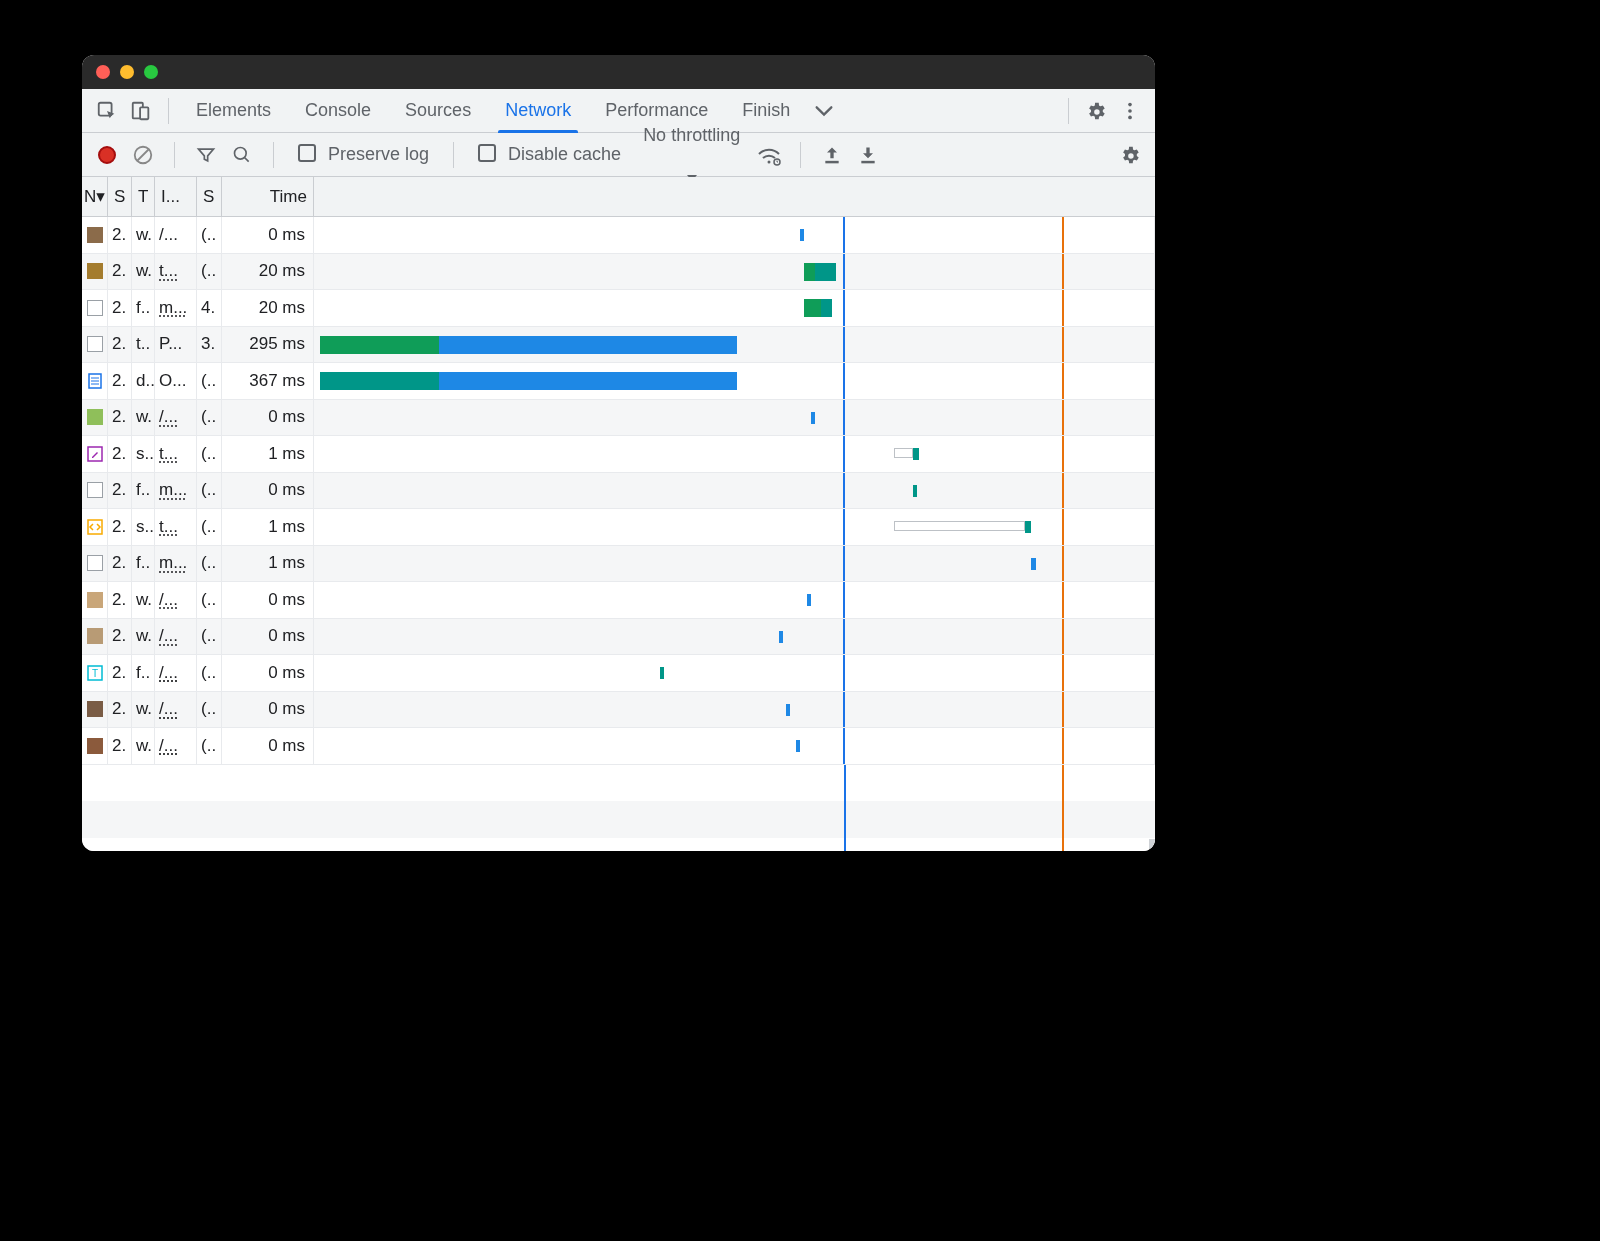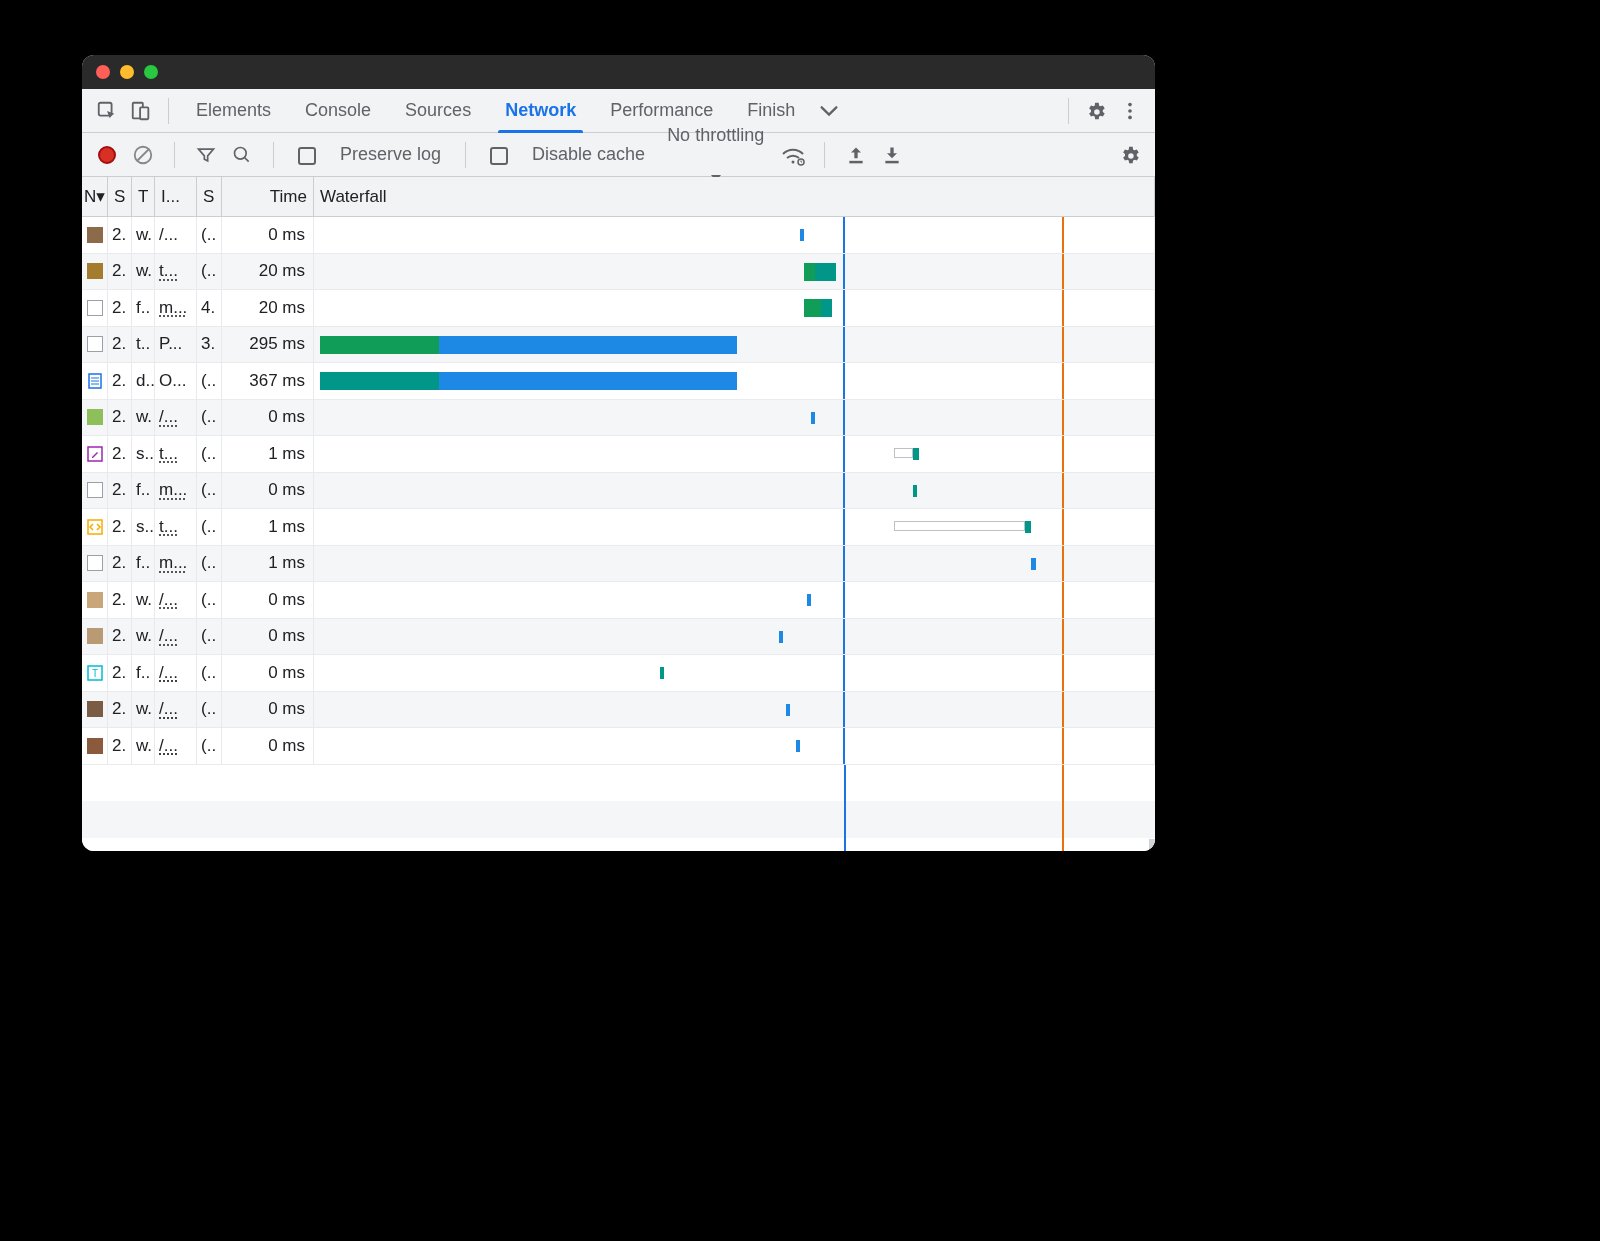--- a/index.html
+++ b/index.html
@@ -24,33 +24,33 @@
 
   
   .tabs {
     height: 44px; background: #f1f3f4; border-bottom: 1px solid #cacdd1;
     display: flex; align-items: center; padding: 0 8px; flex-shrink: 0;
     color: #5f6368; font-size: 18px;
   }
   .tabbtn { width: 34px; height: 30px; display: inline-flex; align-items: center; justify-content: center; }
   .tabdiv { width: 1px; height: 26px; background: #cacdd1; margin: 0 10px; }
   .tab { padding: 0 17px; height: 100%; display: flex; align-items: center; cursor: pointer; }
-  .tab.active { color: #1a73e8; position: relative; font-weight: 700; }
+  .tab.active { color: #1a73e8; position: relative; font-weight: 400; }
   .tab.active::after { content:""; position:absolute; left:10px; right:10px; bottom:-1px; height:3px; background:#1a73e8; border-radius:2px 2px 0 0;}
   .tabspread { flex: 1; }
 
   
   .toolbar {
     height: 44px; background: #f1f3f4; border-bottom: 1px solid #cacdd1;
     display: flex; align-items: center; padding: 0 10px; flex-shrink: 0;
     color: #5f6368; font-size: 18px; gap: 6px;
   }
   .record { width: 18px; height: 18px; border-radius: 50%; background: #d93025; border: 2px solid #a50e0e; }
   .tbtn { width: 30px; height: 30px; display: inline-flex; align-items: center; justify-content: center; color:#5f6368; }
-  .tcheck { display:flex; align-items:flex-end; gap:24px; margin: 8px 8px; }
+  .tcheck { display:flex; align-items:flex-start; gap:12px; margin: 8px 8px; }
   .tcheck .box { width:18px; height:18px; border:2px solid #5f6368; border-radius:3px; }
   .throttle { display:flex; align-items:center; gap:26px; margin: 0 8px; flex-direction: column; }
   .tspread { flex:1; }
 
   
   .theader {
     height: 40px; background: #f1f3f4; border-bottom: 1px solid #cacdd1;
     display: flex; flex-shrink: 0; font-size: 17px; color:#202124;
   }
   .theader .hcell { border-right: 1px solid #cacdd1; padding: 0 6px; display:flex; align-items:center; overflow:hidden; white-space:nowrap; }
@@ -230,21 +230,20 @@
     </span>
   </div>
 
   <div class="theader">
     <div class="hcell col-icon">N▾</div>
     <div class="hcell col-s">S</div>
     <div class="hcell col-t">T</div>
     <div class="hcell col-i">I...</div>
     <div class="hcell col-sz">S</div>
     <div class="hcell col-time">Time</div>
-    <div class="hcell col-wf">Waterfall</div>
   </div>
 
   <div class="databody" id="rows">
       <div class="row">
         <div class="c col-icon" style="justify-content:center">
           <span class="ico" style="background:#8b6b4a;border-color:#8b6b4a"></span>
         </div>
         <div class="c col-s">2.</div>
         <div class="c col-t">w.</div>
         <div class="c col-i">/...</div>

